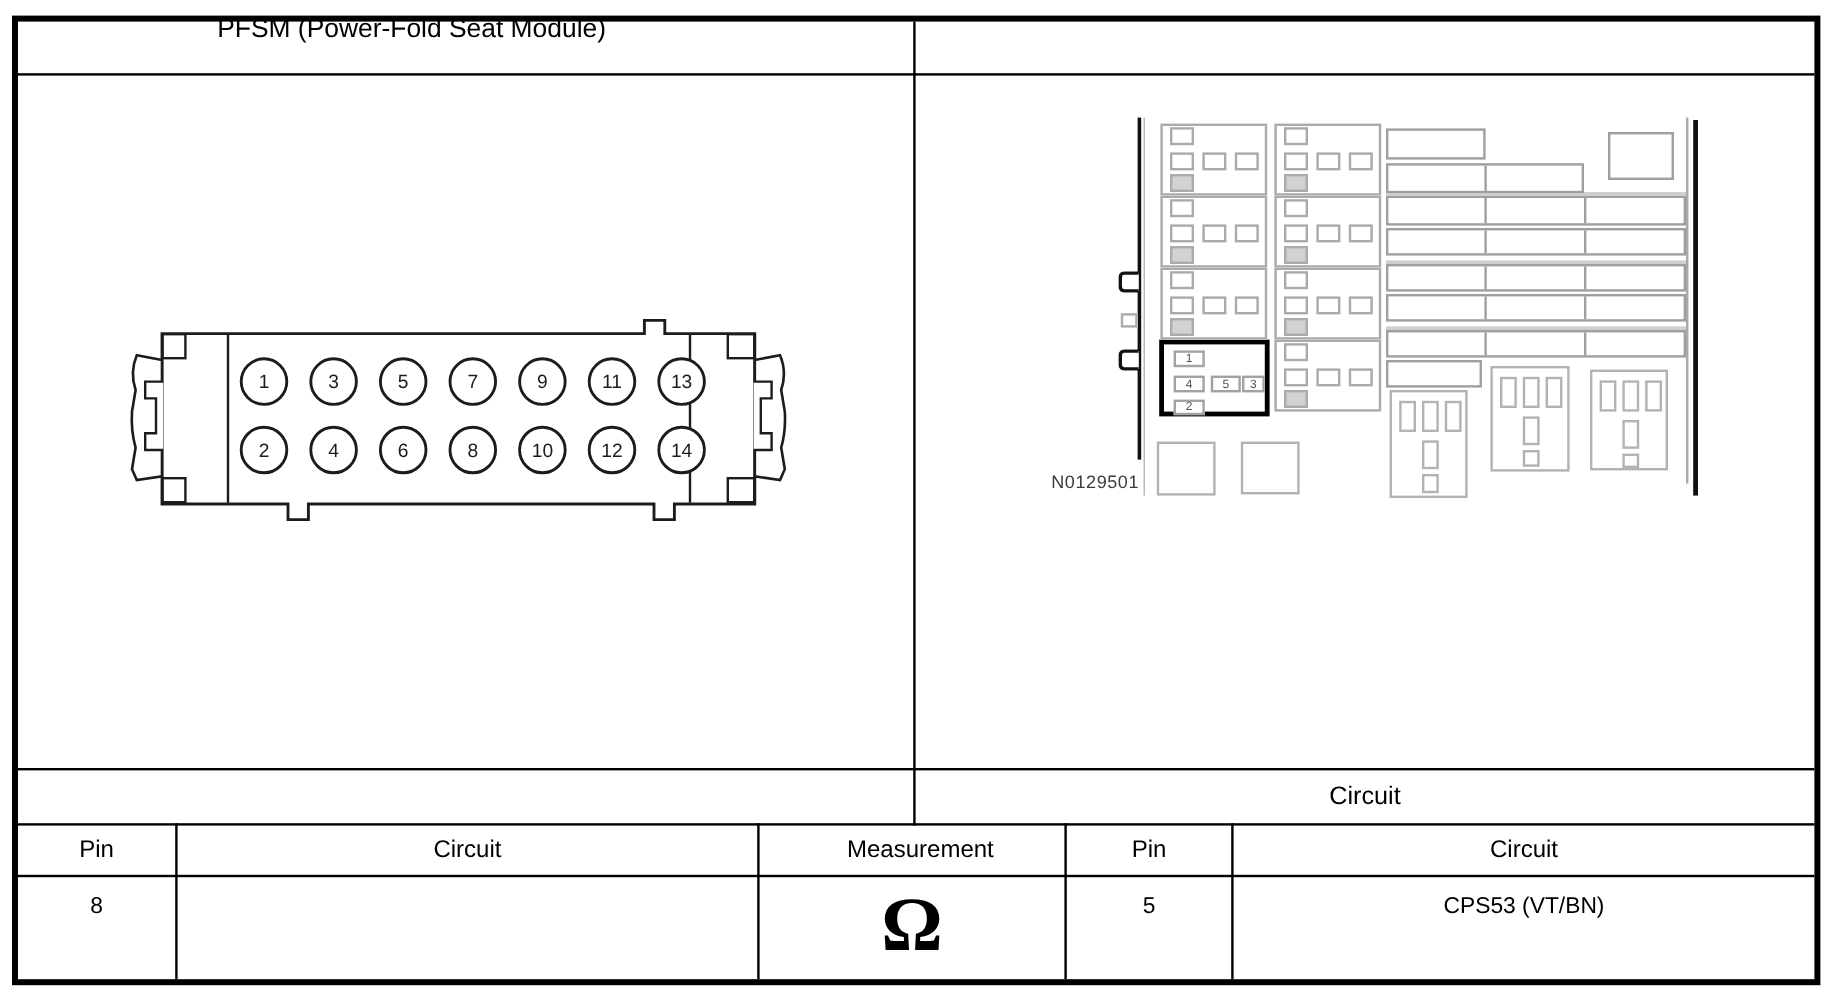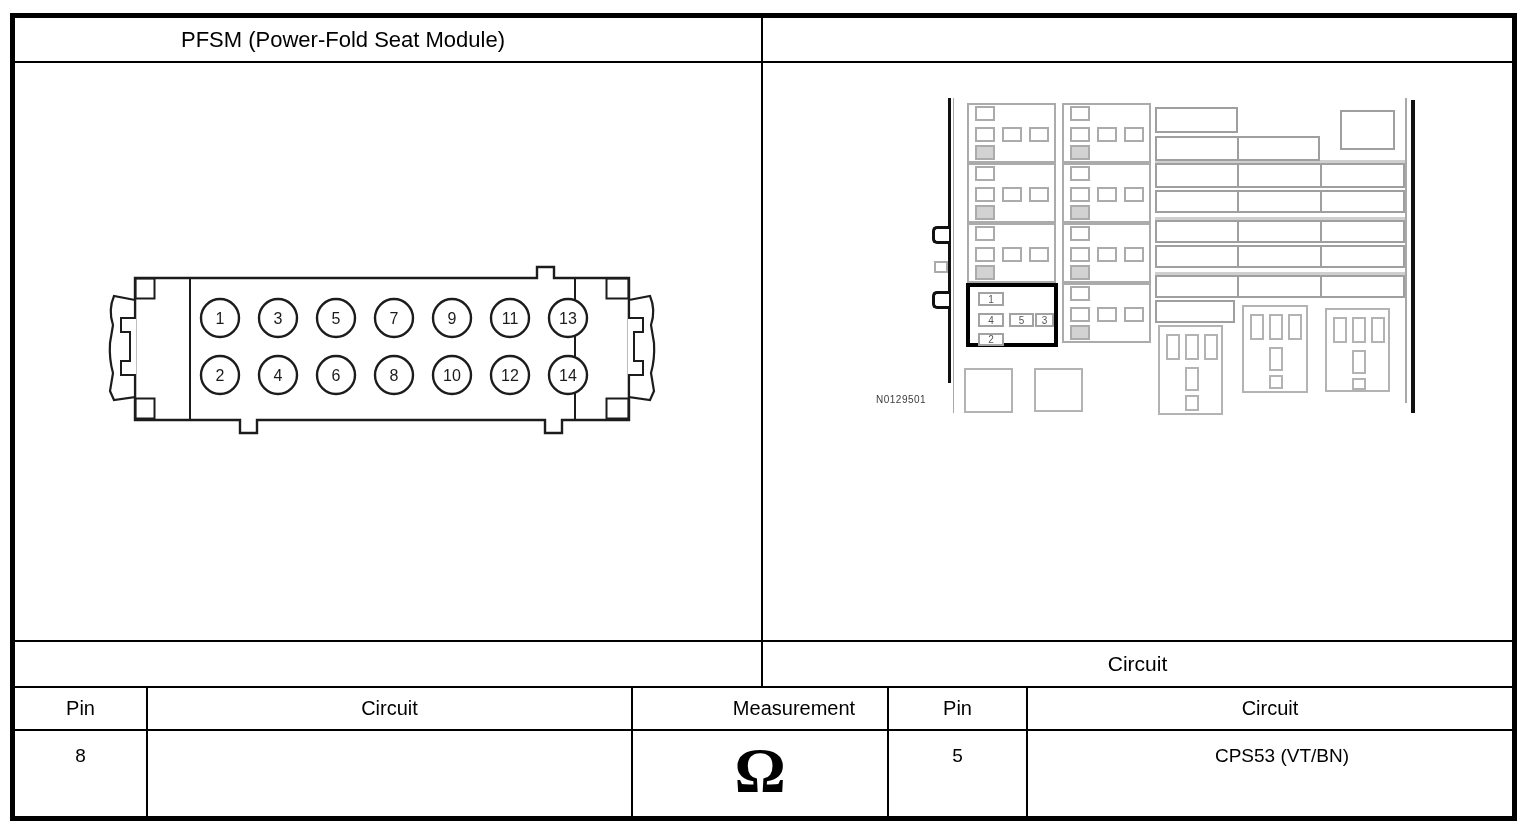--- a/index.html
+++ b/index.html
@@ -28,53 +28,53 @@
   .fvl{position:absolute;top:0;bottom:0;width:2px;background:#9f9f9f;}
   .accent{background:#cfcfcf;}
   .relay-module{border:2px solid #b3b3b3;background:#fff;}
   .slot{border:2px solid #b3b3b3;background:#fff;}
   .fsq-big{border:2px solid #b3b3b3;background:#fff;}
   .clip{border:3px solid #111;border-right:none;border-radius:5px 0 0 5px;background:#fff;}
   #socket-box{position:absolute;left:96px;top:193px;width:92px;height:64px;
               border:4px solid #000;background:#fff;box-sizing:border-box;}
   .spin{position:absolute;box-sizing:border-box;border:2px solid #a2a2a2;background:#fff;
         color:#555;font-size:10px;display:flex;align-items:center;justify-content:center;}
-  .fig-label{position:absolute;font-size:10px;color:#3c3c3c;letter-spacing:.5px;}
+  .fig-label{position:absolute;font-size:15px;color:#3c3c3c;letter-spacing:.5px;}
 </style>
 </head>
 <body>
 
 <div class="page">
 
   <div class="frame"></div>
 
   <div class="hl" style="left:15px;top:61px;width:1497px;height:2px;"></div>
   <div class="hl" style="left:15px;top:640px;width:1497px;height:2px;"></div>
   <div class="hl" style="left:15px;top:686px;width:1497px;height:2px;"></div>
   <div class="hl" style="left:15px;top:729px;width:1497px;height:2px;"></div>
   <div class="vl" style="left:761px;top:18px;width:2px;height:670px;"></div>
   <div class="vl" style="left:146px;top:686px;width:2px;height:130px;"></div>
   <div class="vl" style="left:631px;top:686px;width:2px;height:130px;"></div>
   <div class="vl" style="left:887px;top:686px;width:2px;height:130px;"></div>
   <div class="vl" style="left:1026px;top:686px;width:2px;height:130px;"></div>
 
-  <div class="cell title-cell" style="left:15px;top:18px;width:656px;height:43px;">PFSM (Power-Fold Seat Module)</div>
+  <div class="cell title-cell" style="left:15px;top:2px;width:656px;height:43px;">PFSM (Power-Fold Seat Module)</div>
 
   <div class="cell name-cell" style="left:763px;top:642px;width:749px;height:44px;">Circuit</div>
 
   <div class="cell colhead-cell" style="left:15px;top:688px;width:131px;height:41px;">Pin</div>
   <div class="cell colhead-cell" style="left:148px;top:688px;width:483px;height:41px;">Circuit</div>
-  <div class="cell colhead-cell" style="left:667px;top:688px;width:254px;height:41px;">Measurement</div>
+  <div class="cell colhead-cell" style="left:640px;top:688px;width:254px;height:41px;">Measurement</div>
   <div class="cell colhead-cell" style="left:889px;top:688px;width:137px;height:41px;">Pin</div>
   <div class="cell colhead-cell" style="left:1028px;top:688px;width:484px;height:41px;">Circuit</div>
 
   <div class="cell data-cell" style="left:15px;top:731px;width:131px;height:85px;">8</div>
   <div class="cell omega-cell" style="left:633px;top:731px;width:254px;height:85px;">Ω</div>
   <div class="cell data-cell" style="left:889px;top:731px;width:137px;height:85px;">5</div>
-  <div class="cell data-cell" style="left:1028px;top:731px;width:484px;height:85px;margin-left:12px;">CPS53 (VT/BN)</div>
+  <div class="cell data-cell" style="left:1028px;top:731px;width:484px;height:85px;">CPS53 (VT/BN)</div>
 
   <svg id="connector-svg" width="560" height="195" viewBox="0 0 560 195" style="position:absolute;left:100px;top:248px;">
     <path d="M35 30 H437 V19 H454 V30 H529 V172 H462 V185 H445 V172 H157 V185 H140 V172 H35 Z" fill="#fff" stroke="#1c1c1c" stroke-width="2.4"></path>
     <line x1="90" y1="31" x2="90" y2="171" stroke="#1c1c1c" stroke-width="2"></line>
     <line x1="475" y1="31" x2="475" y2="171" stroke="#1c1c1c" stroke-width="2"></line>
     <rect x="35.5" y="30.5" width="19" height="20" fill="none" stroke="#1c1c1c" stroke-width="2"></rect>
     <rect x="35.5" y="150.5" width="19" height="20" fill="none" stroke="#1c1c1c" stroke-width="2"></rect>
     <rect x="506.5" y="30.5" width="22" height="20" fill="none" stroke="#1c1c1c" stroke-width="2"></rect>
     <rect x="506.5" y="150.5" width="22" height="20" fill="none" stroke="#1c1c1c" stroke-width="2"></rect>
     <path d="M35 52 L14 48 Q8 62 13 77 L10 95 Q9 111 13 125 L10 143 L14 152 L35 149 Z" fill="#fff" stroke="#1c1c1c" stroke-width="2.2"></path>

